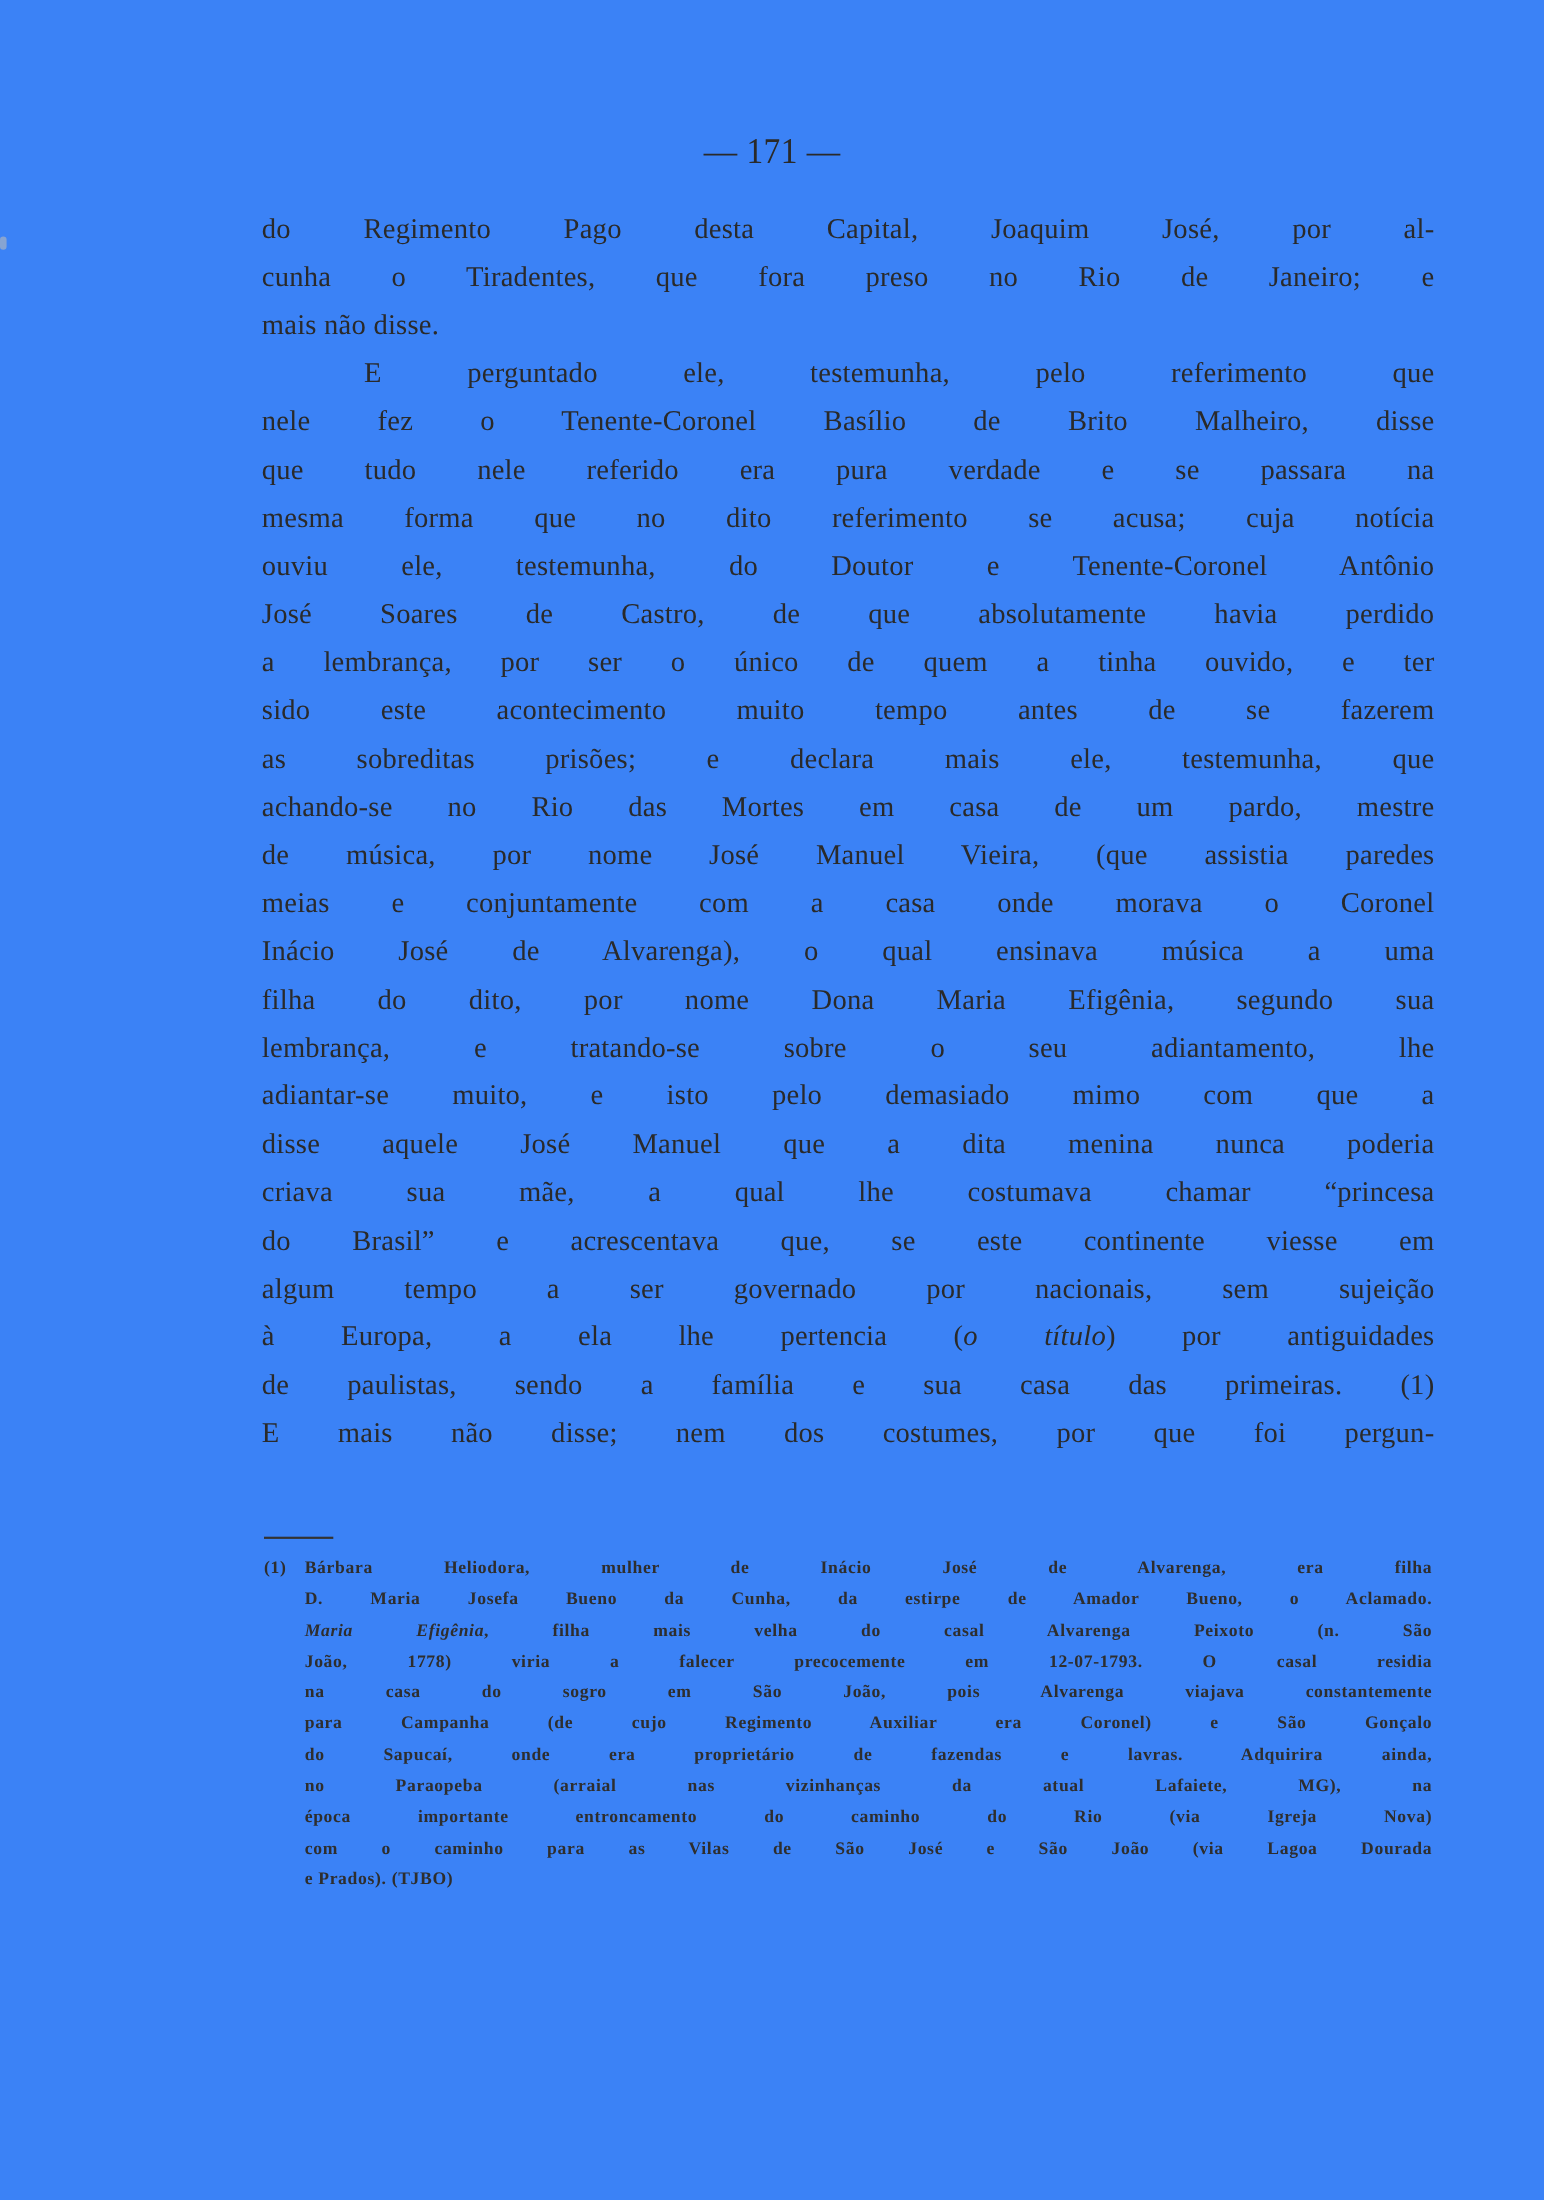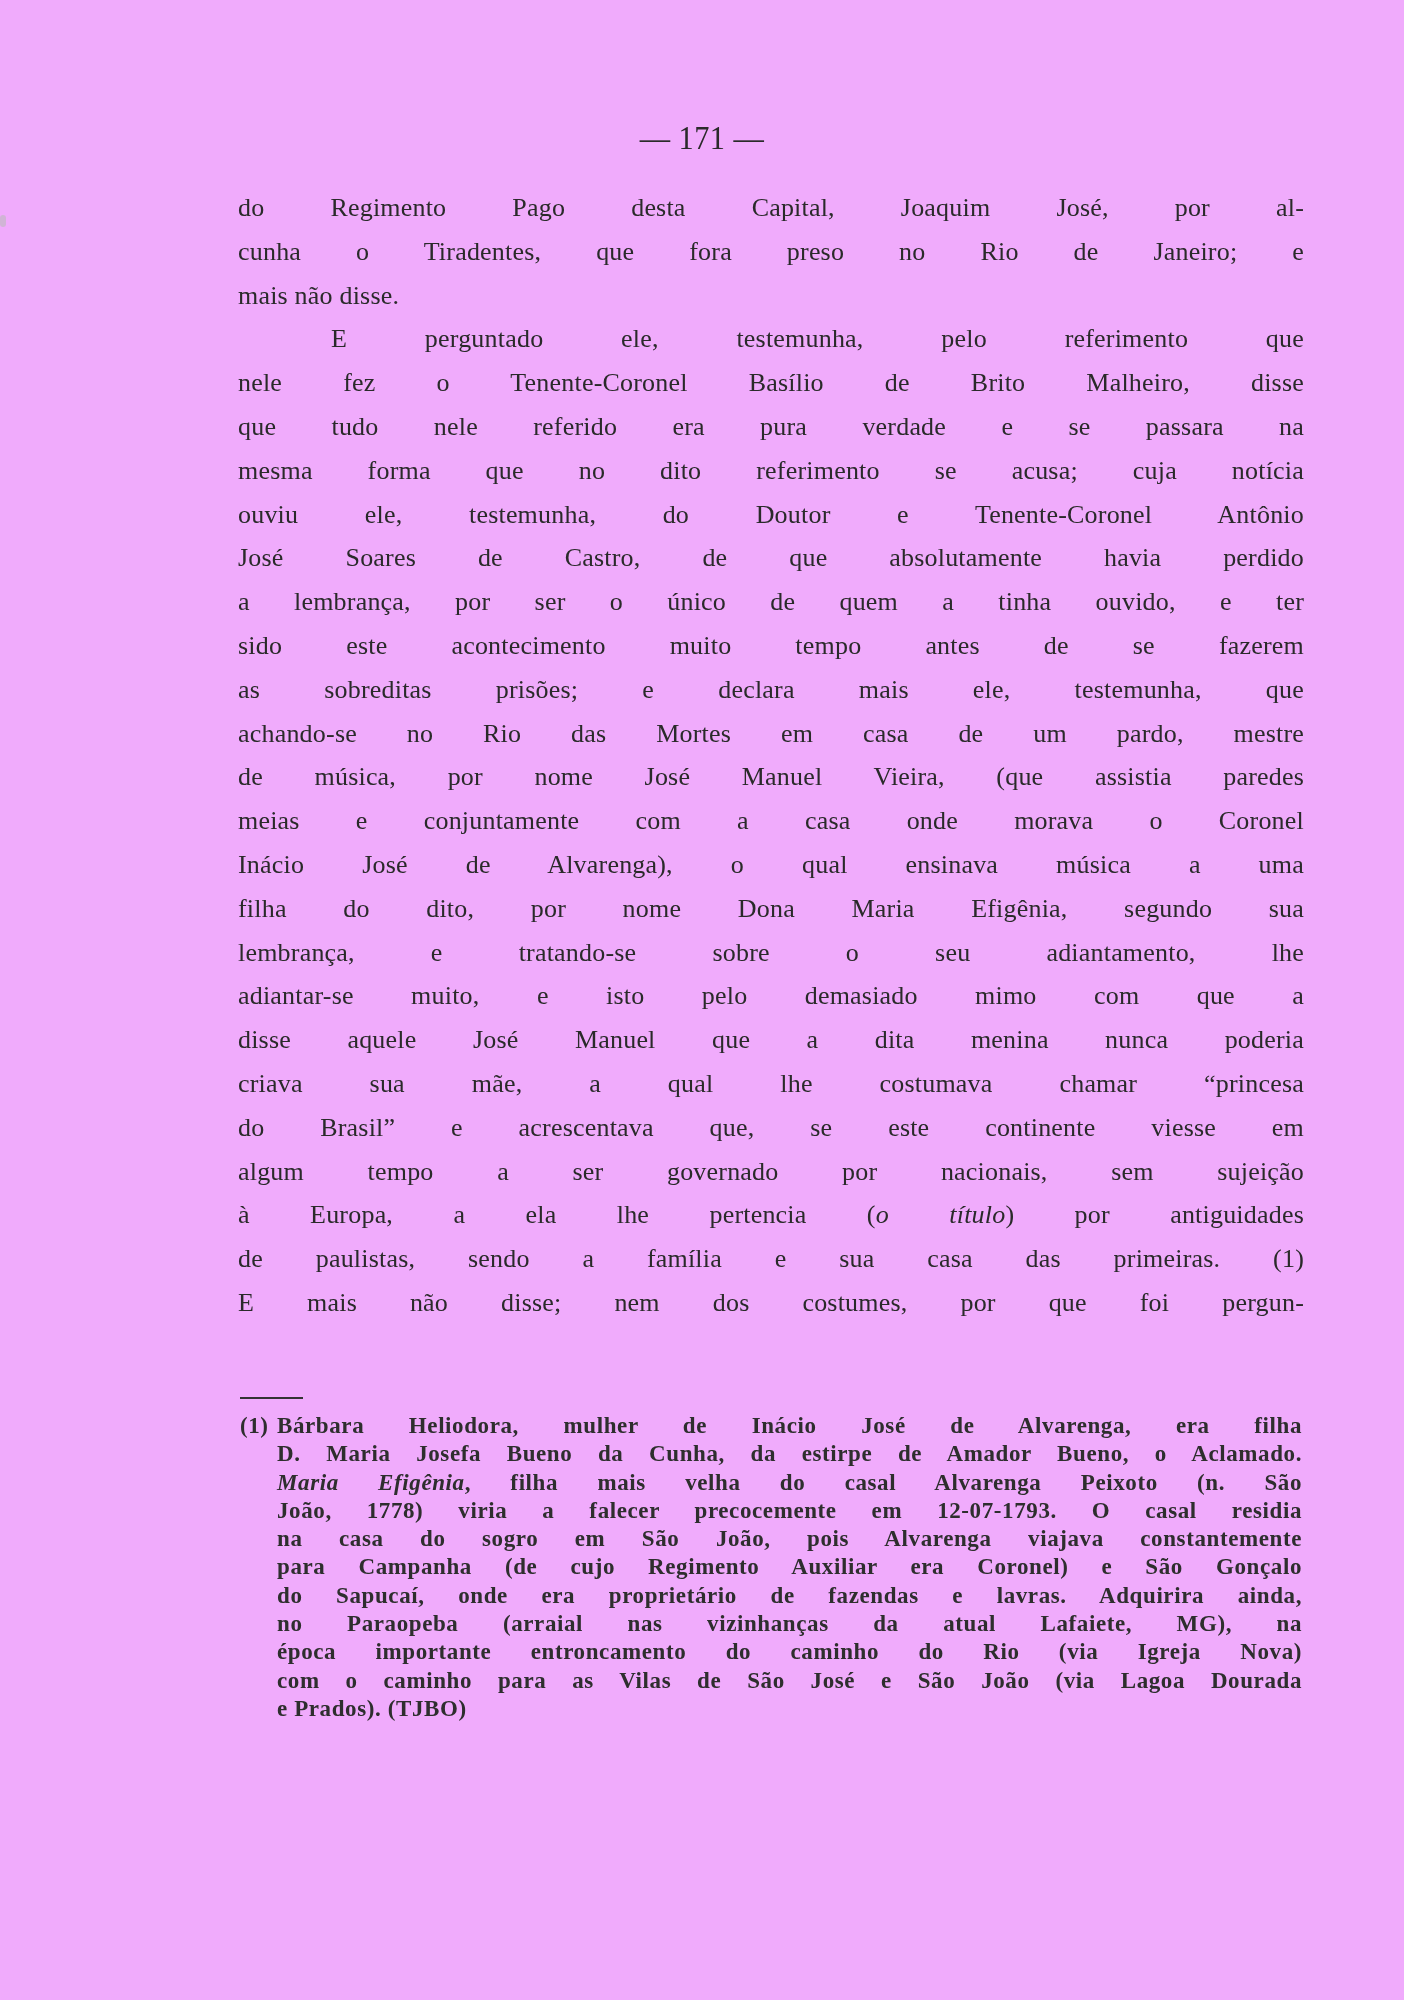--- a/index.html
+++ b/index.html
@@ -1,19 +1,19 @@
 <!DOCTYPE html>
 <html><head>
 <meta charset="utf-8">
 <style>
   html, body { margin: 0; padding: 0; background: #ffffff; }
   body { width: 1404px; height: 2000px; position: relative; overflow: hidden; }
   .page {
     position: absolute; left: 0; top: 0; width: 1404px; height: 2000px;
-    background: #f0abfc; color: #2a2a2a;
+    background: #3b82f6; color: #2a2a2a;
     font-family: "Liberation Serif", "DejaVu Serif", serif;
   }
   .page-number {
     position: absolute; top: 120px; left: 0; width: 1404px;
     text-align: center; font-size: 33px; letter-spacing: 0.5px;
     transform: scaleX(0.92);
   }
   .body-text {
     position: absolute; left: 238px; top: 186px; width: 1066px;
   }
@@ -26,21 +26,21 @@
   .line.indent { padding-left: 93px; }
   .line i { font-style: italic; }
   .footnote-rule {
     position: absolute; left: 240px; top: 1397px; width: 63px; height: 2px; background: #333;
   }
   .footnotes {
     position: absolute; left: 240px; top: 1412px; width: 1062px;
     font-family: "Liberation Serif", "DejaVu Serif", serif; font-weight: bold;
   }
   .fn-line {
-    display: block; font-size: 23px; line-height: 28.3px; height: 28.3px;
+    display: block; font-size: 16px; line-height: 28.3px; height: 28.3px;
     text-align: justify; text-align-last: justify; white-space: nowrap;
     letter-spacing: 0.6px; color: #2e2e2e;
   }
   .fn-line.cont { padding-left: 37px; }
   .fn-line.last { text-align-last: left; }
   .fn-marker { display: inline-block; width: 37px; }
   .fn-line i { font-style: italic; }
   .speck { position: absolute; left: 0px; top: 215px; width: 6px; height: 12px;
     background: #bbb; border-radius: 3px; opacity: 0.6; }
 </style>

